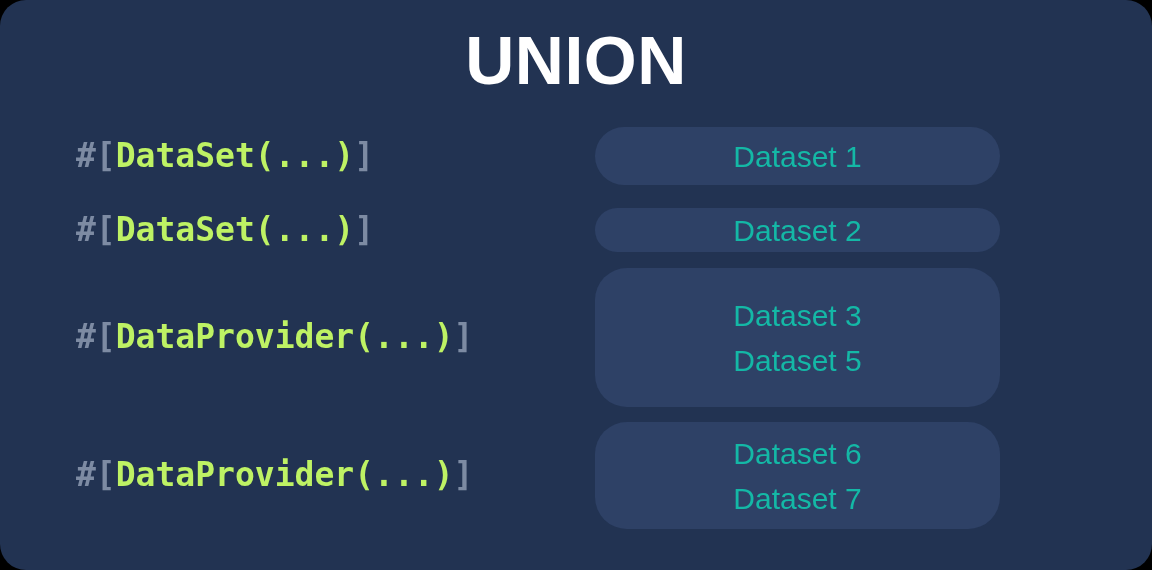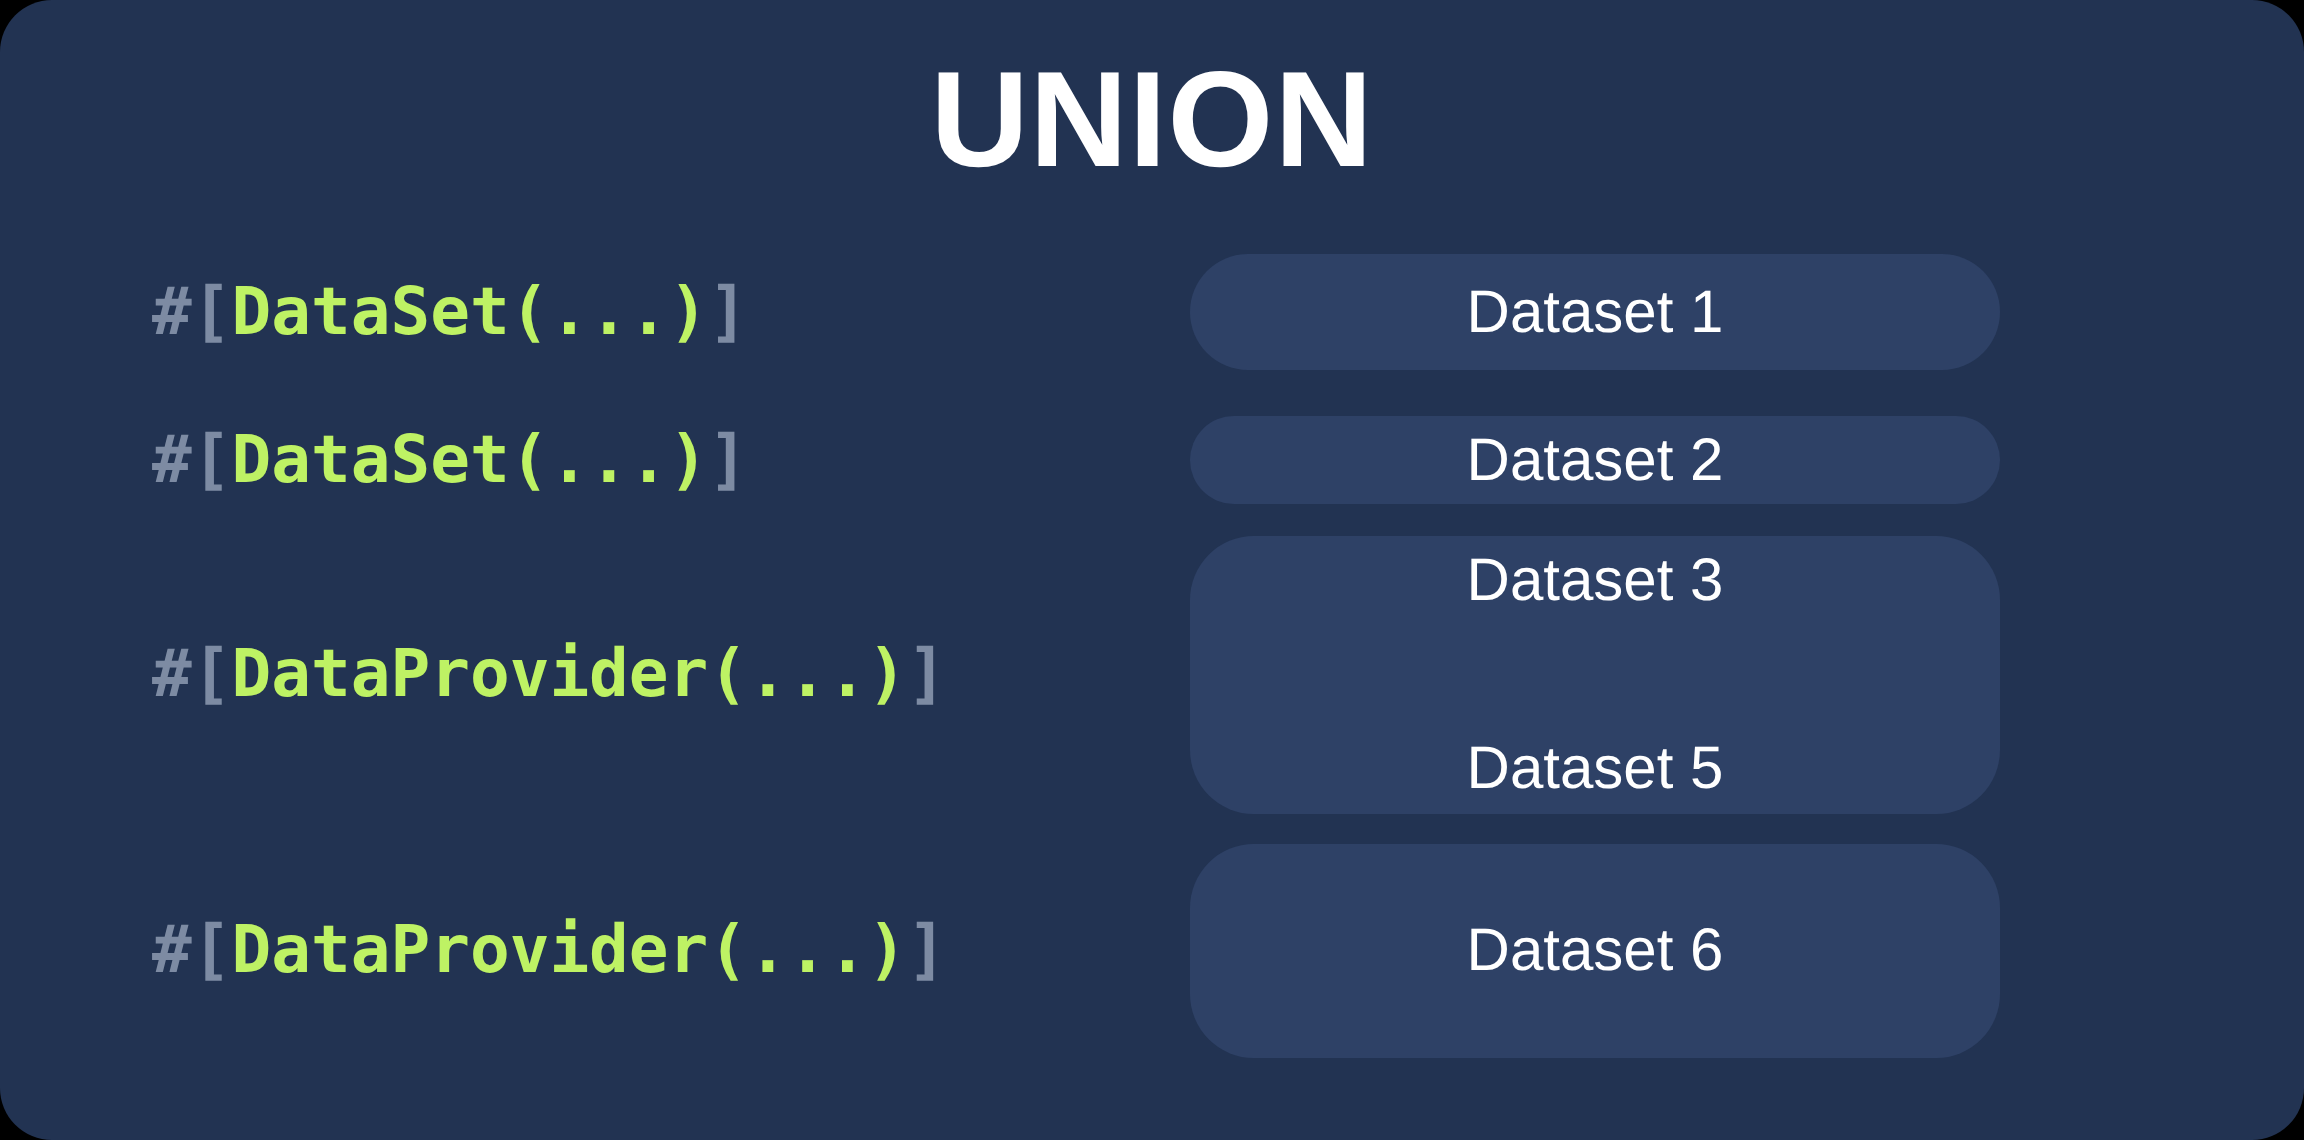--- a/index.html
+++ b/index.html
@@ -78,21 +78,21 @@
   .pill-wrap {
     width: 557px;
     display: flex;
     align-items: center;
   }
   .pill {
     width: 405px;
     box-sizing: border-box;
     background: #2e4166;
     border-radius: 32px;
-    color: #ffffff;
+    color: #14b8a6;
     font-family: "Liberation Sans", sans-serif;
     font-size: 30px;
     font-weight: 400;
     text-align: center;
     display: flex;
     flex-direction: column;
     align-items: center;
     justify-content: center;
   }
   .pill-line {
@@ -101,21 +101,21 @@
   }
 
   
   #row-0 { top: 0px;   height: 68px; }
   #row-1 { top: 80px;  height: 56px; }
   #row-2 { top: 146px; height: 139px; }
   #row-3 { top: 300px; height: 107px; }
 
   #row-0 .pill { height: 58px; }
   #row-1 .pill { height: 44px; align-items: center; }
-  #row-2 .pill { height: 139px; justify-content: space-between; }
+  #row-2 .pill { height: 139px; }
   #row-3 .pill { height: 107px; }
 </style>
 </head>
 <body>
 
 <div id="root">
   <div id="card">
 
     <div id="title">UNION</div>
 
@@ -163,19 +163,20 @@
 
       <div class="row" id="row-3">
         <div class="annot">
           <span class="punct">#[</span>
             <span class="ident">DataProvider(...)</span>
             <span class="punct">]</span>
         </div>
         <div class="pill-wrap">
           <div class="pill">
             <div class="pill-line">Dataset 6</div>
+            <div class="pill-line">Dataset 7</div>
           </div>
         </div>
       </div>
 
     </div>
   </div>
 </div>
 
 </body></html>

